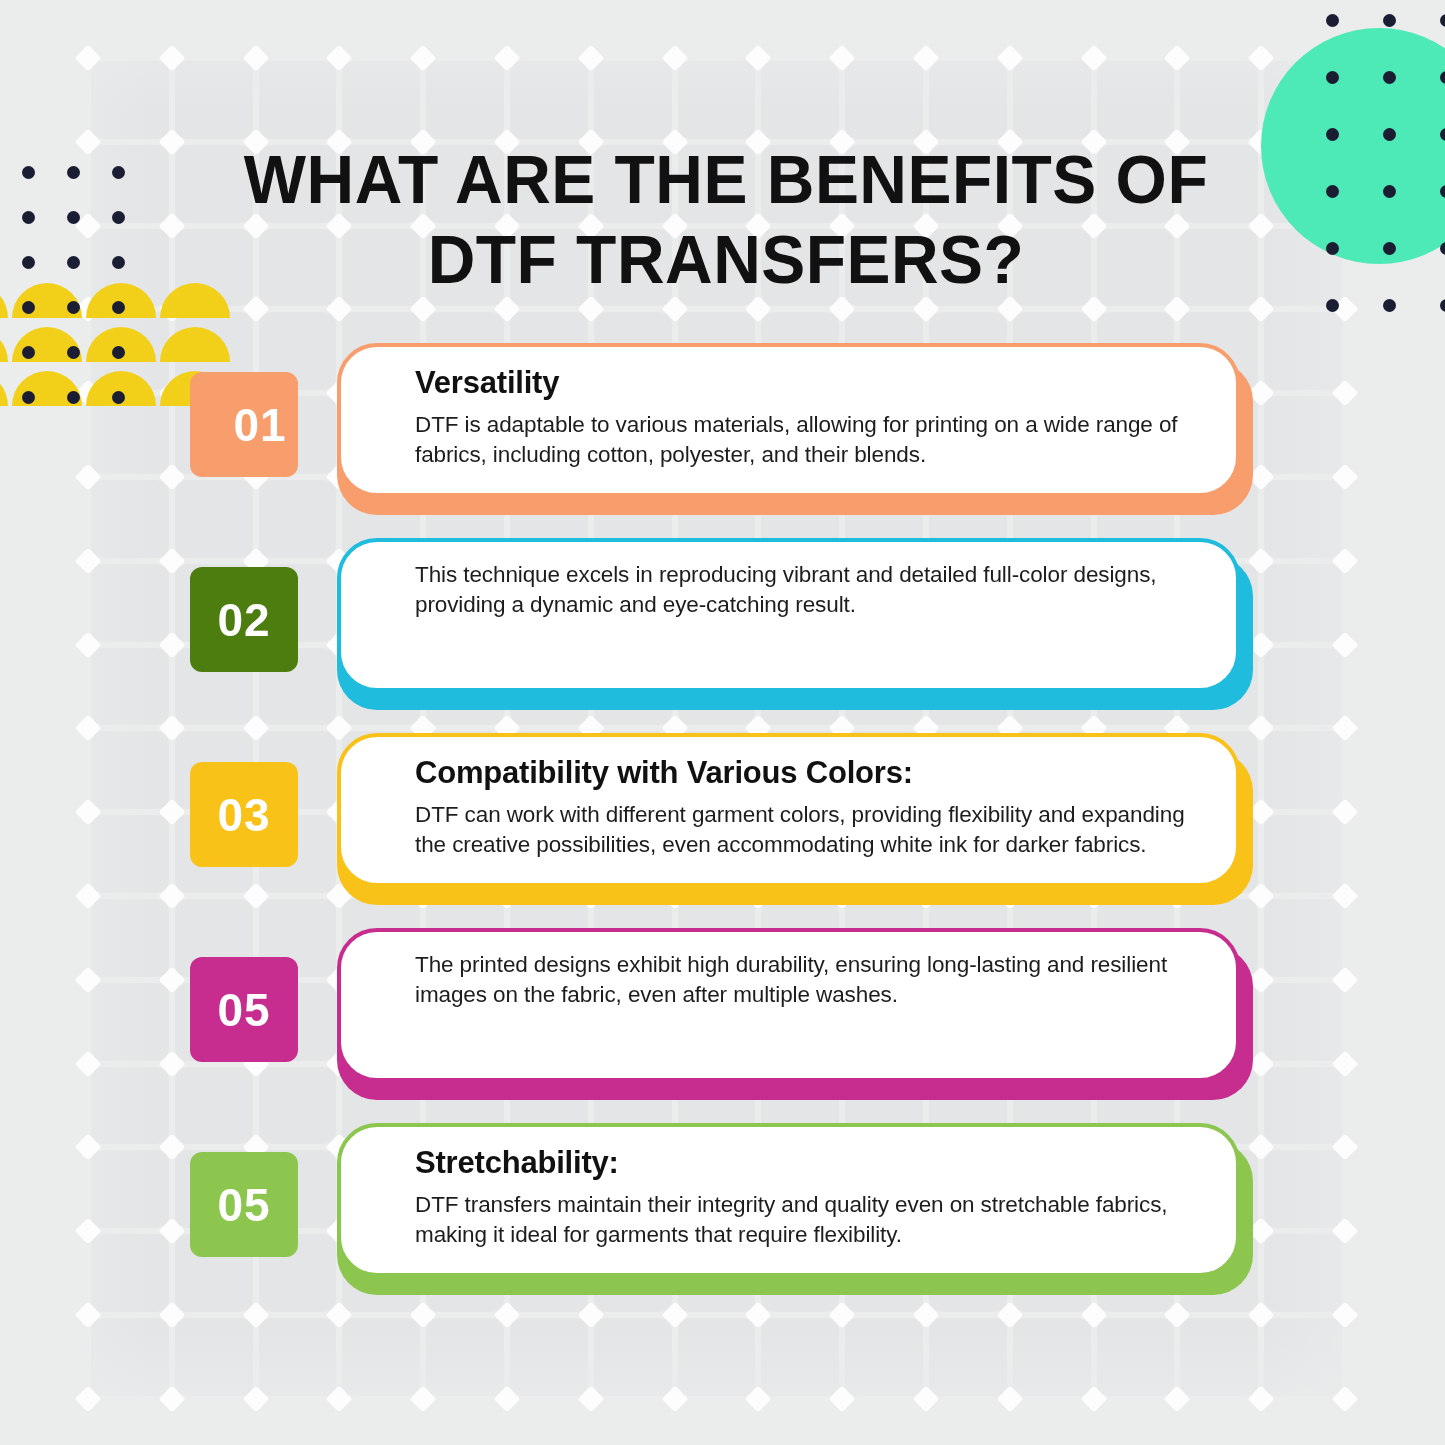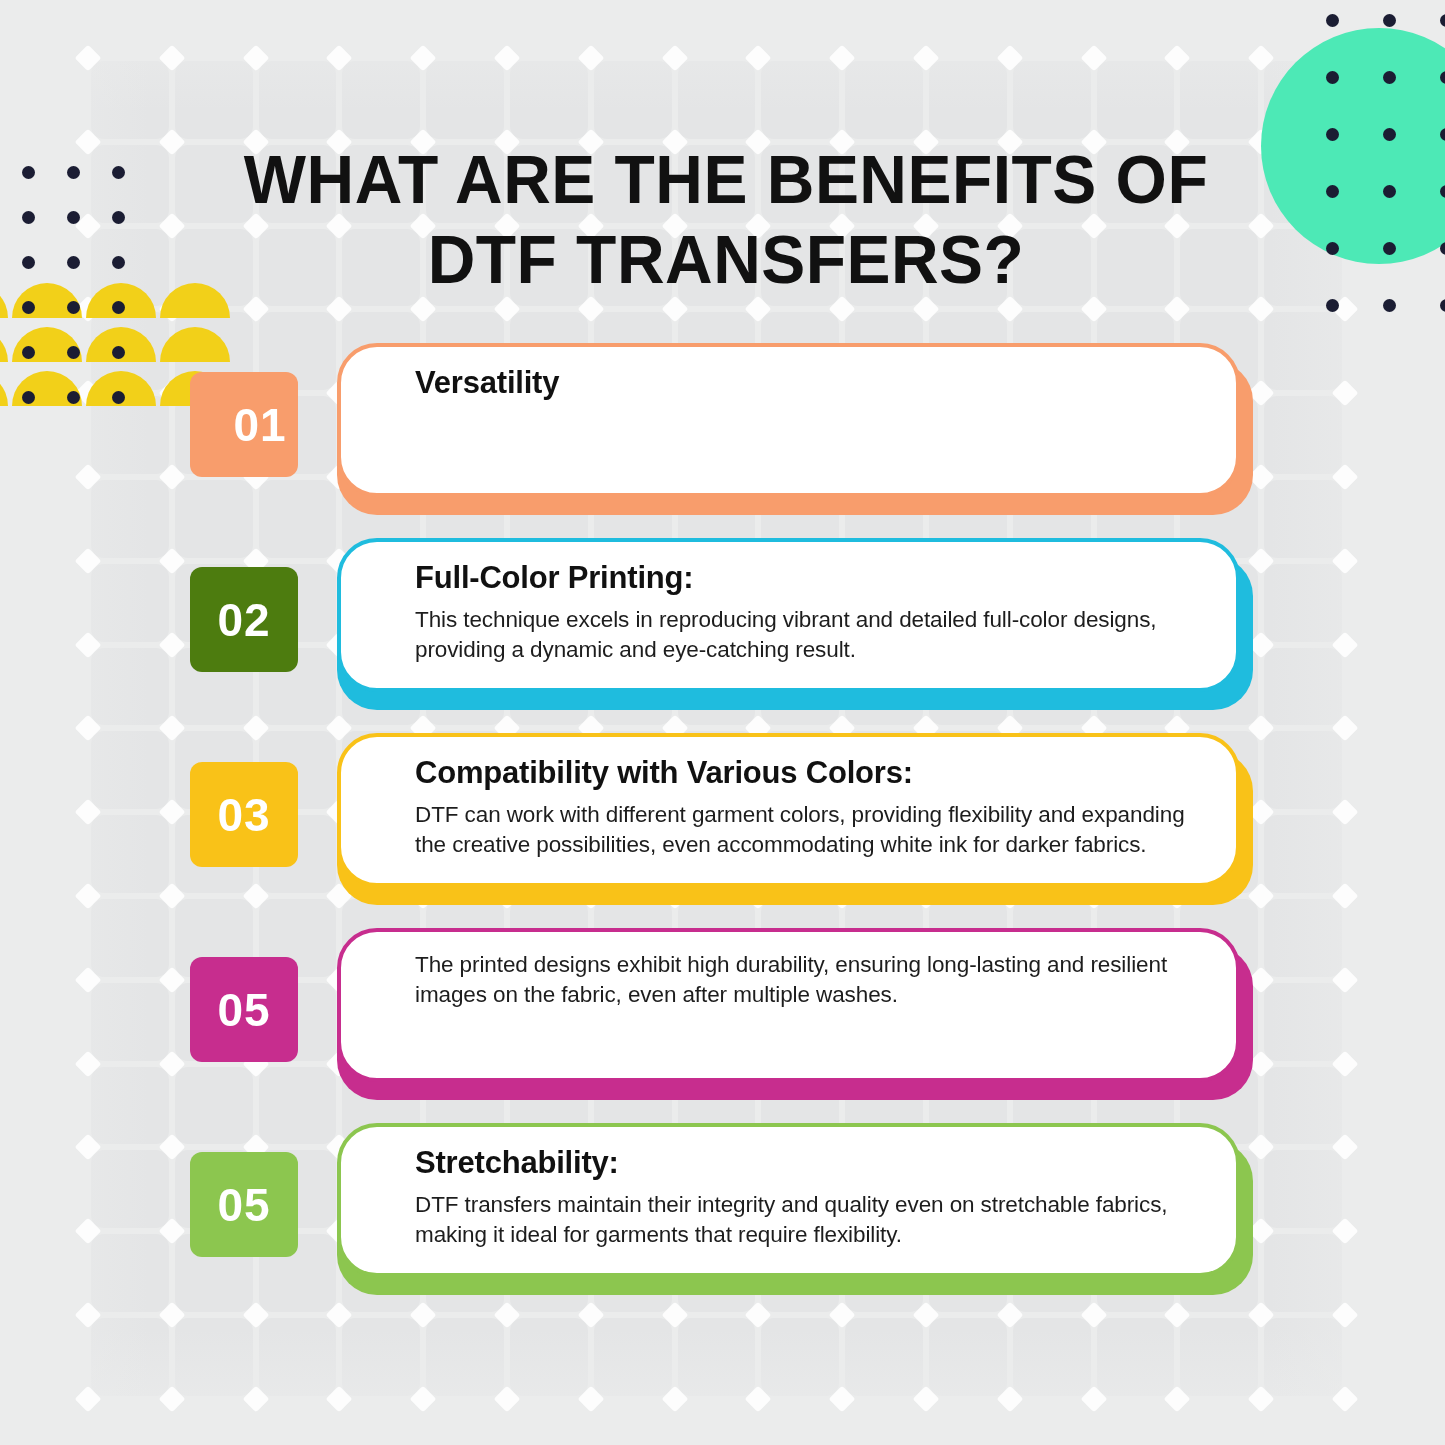--- a/index.html
+++ b/index.html
@@ -1268,29 +1268,29 @@
 
   <h1 class="title">WHAT ARE THE BENEFITS OF DTF TRANSFERS?</h1>
 
   <div class="cards" id="cards">
       <div class="card-row">
         <div class="badge" style="background: rgb(248, 157, 108); padding-left: 32px;">01</div>
         <div class="card-wrap">
           <div class="card-shadow" style="background: rgb(248, 157, 108);"></div>
           <div class="card" style="border-color: rgb(248, 157, 108);">
             <div class="card-title">Versatility</div>
+            <div class="card-body">DTF is adaptable to various materials, allowing for printing on a wide range of fabrics, including cotton, polyester, and their blends.</div>
           </div>
         </div>
       </div>
       <div class="card-row">
         <div class="badge" style="background: #4d7c0f;">02</div>
         <div class="card-wrap">
           <div class="card-shadow" style="background: rgb(31, 188, 222);"></div>
           <div class="card" style="border-color: rgb(31, 188, 222);">
-            <div class="card-title">Full-Color Printing:</div>
             <div class="card-body">This technique excels in reproducing vibrant and detailed full-color designs, providing a dynamic and eye-catching result.</div>
           </div>
         </div>
       </div>
       <div class="card-row">
         <div class="badge" style="background: rgb(249, 194, 24); text-align: center;">03</div>
         <div class="card-wrap">
           <div class="card-shadow" style="background: rgb(249, 194, 24);"></div>
           <div class="card" style="border-color: rgb(249, 194, 24);">
             <div class="card-title">Compatibility with Various Colors:</div>

